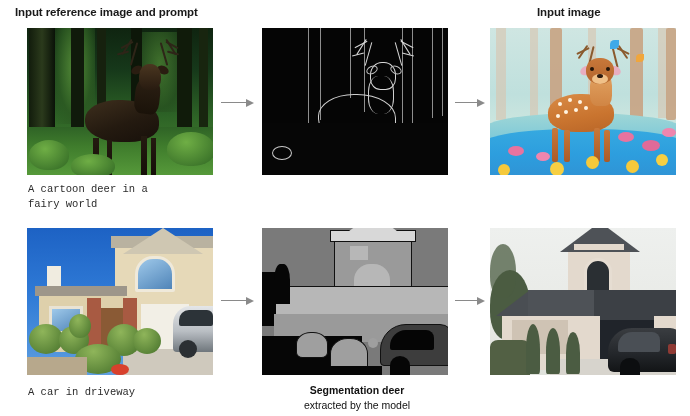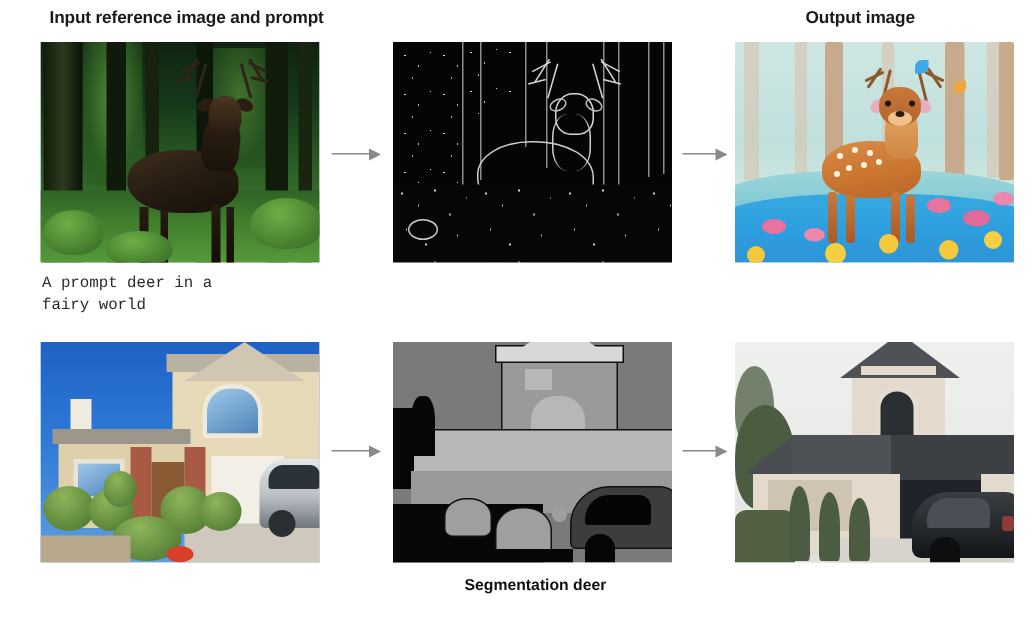--- a/index.html
+++ b/index.html
@@ -13,21 +13,21 @@
 
   
   .col-header {
     position: absolute;
     font-size: 11.5px;
     font-weight: bold;
     color: #1a1a1a;
     letter-spacing: -0.1px;
     white-space: nowrap;
   }
-  #hdr-input  { left: 33px;  top: 6px; }
+  #hdr-input  { left: 15px;  top: 6px; }
   #hdr-output { left: 537px; top: 6px; }
 
   
   .imgbox {
     position: absolute;
     overflow: hidden;
     background: #ddd;
   }
   .r1 { top: 28px; height: 147px; }
   .r2 { top: 228px; height: 147px; }
@@ -242,21 +242,21 @@
   .o-hedge { background: #526044; }
   .o-car { background: linear-gradient(180deg,#3a3d41 0%,#23262a 60%,#121416 100%); }
   .o-drive { background: #d7d4cd; }
 </style>
 </head>
 <body>
 
 <div class="page">
 
   <div class="col-header" id="hdr-input">Input reference image and prompt</div>
-  <div class="col-header" id="hdr-output">Output image</div>
+  <div class="col-header" id="hdr-output">Input image</div>
 
   <div class="imgbox r1 c1">
     <div class="scene">
       <div class="forest-bg"></div>
       <div class="leafglow"></div>
       <div class="leafglow2"></div>
       <div class="trunk tree-a"></div>
       <div class="trunk tree-b"></div>
       <div class="trunk tree-c"></div>
       <div class="trunk tree-d"></div>
@@ -394,21 +394,21 @@
       <div class="flower" style="left:18px;top:118px;width:16px;height:10px;background:#e8739f"></div>
       <div class="flower" style="left:46px;top:124px;width:14px;height:9px;background:#ef86ae"></div>
       <div class="flower" style="left:96px;top:128px;width:13px;height:13px;background:#f5c93b"></div>
       <div class="flower" style="left:60px;top:134px;width:14px;height:14px;background:#f7cf42"></div>
       <div class="flower" style="left:136px;top:132px;width:13px;height:13px;background:#f5c93b"></div>
       <div class="flower" style="left:166px;top:126px;width:12px;height:12px;background:#f7cf42"></div>
       <div class="flower" style="left:8px;top:136px;width:12px;height:12px;background:#f5c93b"></div>
     </div>
   </div>
 
-  <div class="prompt" id="prompt-1">A prompt deer in a
+  <div class="prompt" id="prompt-1">A cartoon deer in a
 fairy world</div>
 
 
   <div class="imgbox r2 c1">
     <div class="scene">
       <div class="h-sky"></div>
 
       <div class="h-chimney" style="left:20px;top:38px;width:14px;height:40px"></div>
 
       <div class="h-wall" style="left:88px;top:14px;width:98px;height:112px"></div>
@@ -508,18 +508,20 @@
       <div class="o-tree" style="left:56px;top:100px;width:14px;height:46px;border-radius:50% 50% 10% 10%"></div>
       <div class="o-tree" style="left:76px;top:104px;width:14px;height:42px;border-radius:50% 50% 10% 10%"></div>
 
       <div class="o-car" style="left:118px;top:100px;width:74px;height:44px;border-radius:24px 12px 6px 6px"></div>
       <div style="position:absolute;left:128px;top:104px;width:42px;height:20px;background:#4a4f55;border-radius:14px 8px 2px 2px"></div>
       <div style="position:absolute;left:130px;top:130px;width:20px;height:17px;background:#0c0e10;border-radius:50% 50% 0 0"></div>
       <div style="position:absolute;left:178px;top:116px;width:8px;height:10px;background:#8f3a34;border-radius:2px"></div>
     </div>
   </div>
 
+  <div class="prompt" id="prompt-2">A car in driveway</div>
 
   <div class="caption" id="caption-2">
     <b>Segmentation deer</b><br>
+    <span>extracted by the model</span>
   </div>
 
 </div>
 
 </body></html>

